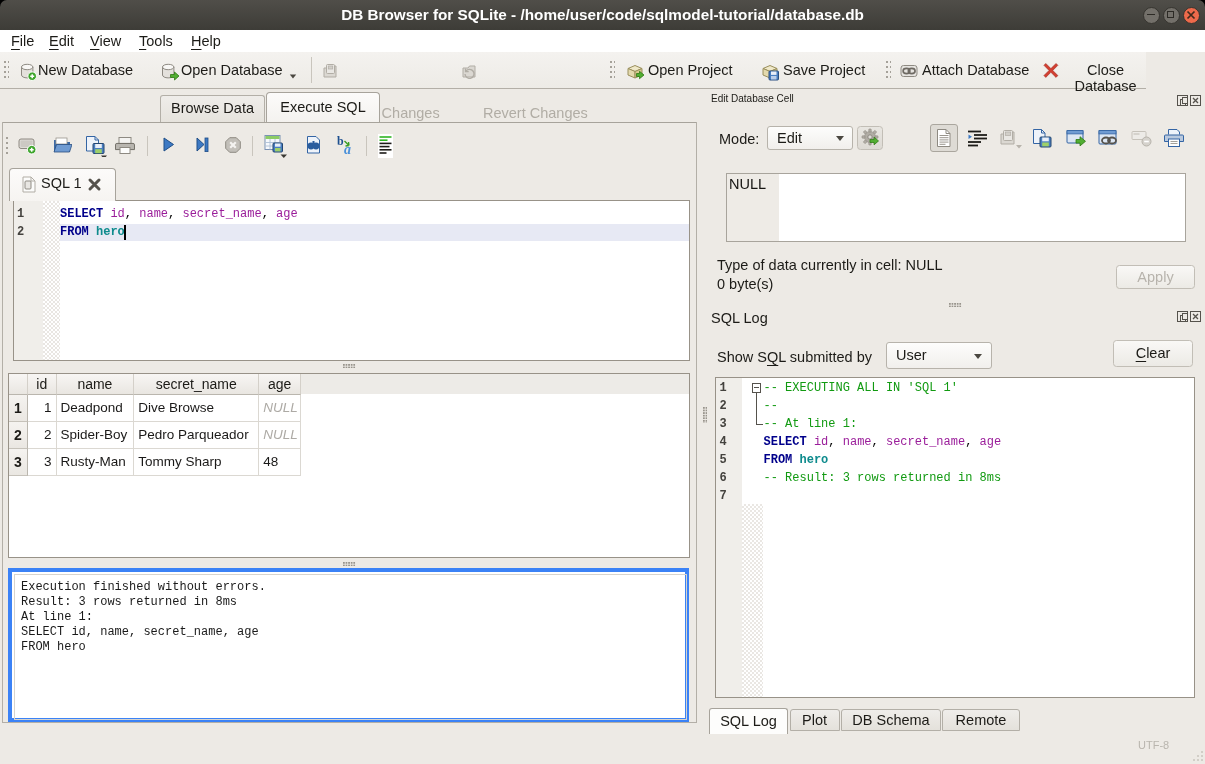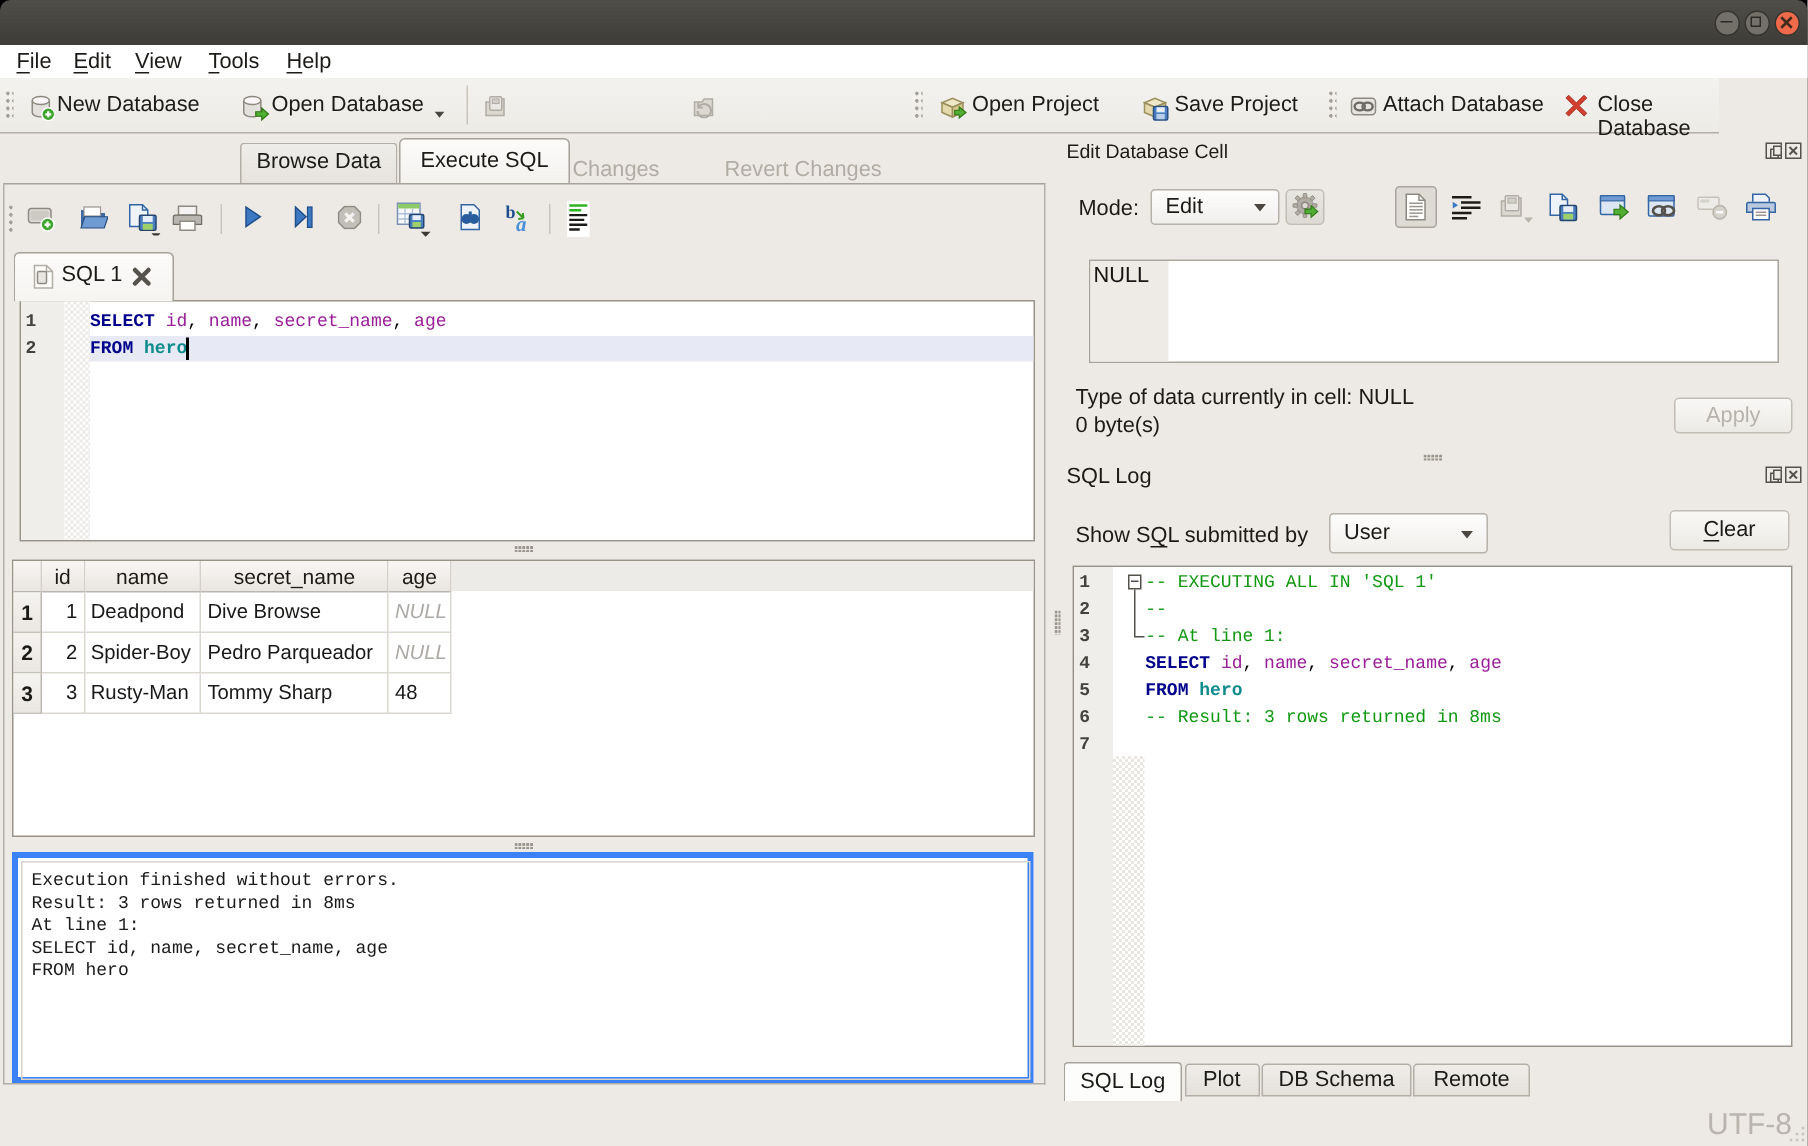--- a/index.html
+++ b/index.html
@@ -7,21 +7,21 @@
 #win{position:absolute;left:0;top:0;width:1205px;height:764px;}
 .abs{position:absolute;}
 .mono{font-family:"Liberation Mono",monospace;font-size:12px;}
 #titlebar{left:0;top:0;width:1205px;height:30px;background:linear-gradient(#504e49,#3d3c37);border-radius:7px 7px 0 0;}
 #title{width:1205px;top:5.5px;text-align:center;color:#fff;font-weight:bold;font-size:15.3px;}
 .wbtn{top:6.5px;width:17px;height:17px;border-radius:50%;box-sizing:border-box;}
 #body{left:0;top:30px;width:1205px;height:734px;background:#edeae5;}
 #menubar{left:0;top:30px;width:1205px;height:22px;background:#ffffff;color:#1c1b17;font-size:14.5px;}
 .mitem{top:3px;}
 u{text-decoration-thickness:1.4px;text-underline-offset:2.5px;}
-#toolbar{left:0;top:52px;width:1146px;height:36px;background:linear-gradient(#f4f2ef,#edebe6);border-bottom:1px solid #b3afa7;font-size:14.5px;}
+#toolbar{left:0;top:52px;width:1146px;height:36px;background:linear-gradient(#f4f2ef,#edebe6);border-bottom:1px solid #b3afa7;font-size:14.5px;text-align:center;}
 .titem{top:10px;color:#1d1c18;}
 .titem.dis{color:#b1ada5;margin-top:43px;}
 .tsep{top:5px;width:1px;height:26px;background:#c9c5bd;}
 .hdots{width:5px;height:18px;top:9px;background-image:radial-gradient(circle at 1.2px 1.2px,#a5a199 1.1px,transparent 1.3px);background-size:4px 5px;}
 
 .tab{box-sizing:border-box;font-size:14.5px;color:#1c1b17;text-align:center;}
 .tab.inactive{top:95px;height:27px;background:linear-gradient(#efedea,#e6e3dd);border:1px solid #b3afa7;border-bottom:none;border-radius:3px 3px 0 0;}
 .tab.active{top:92px;height:30px;background:linear-gradient(#fcfbfa,#f4f2ef);border:1px solid #a7a39b;border-bottom:none;border-radius:4px 4px 0 0;z-index:5;}
 #panetop{left:2px;top:121.5px;width:695px;height:1px;background:#a7a39b;}
 #paneleft{left:2px;top:121.5px;width:1px;height:601px;background:#b3afa7;}
@@ -47,44 +47,45 @@
 .rh{left:0;width:19px;height:27.05px;box-sizing:border-box;background:linear-gradient(#f5f3f0,#eae7e2);border-right:1px solid #bab6ae;border-bottom:1px solid #c6c2ba;text-align:center;font-size:14px;font-weight:bold;color:#1c1b17;line-height:26px;}
 .cell{height:27.05px;box-sizing:border-box;border-right:1px solid #dbd8d2;border-bottom:1px solid #dbd8d2;font-size:13.5px;color:#1a1918;line-height:26px;padding-left:4px;overflow:hidden;white-space:nowrap;}
 .cell.r{text-align:right;padding-right:4px;padding-left:0;}
 .cell.null{color:#adaaa5;font-style:italic;}
 
 #msg{left:8px;top:568px;width:681px;height:154px;border:4px solid #3b82f6;background:#fff;box-sizing:border-box;}
 #msgin{left:2px;top:2px;width:673px;height:146px;border:1px solid #d7d4ce;box-sizing:border-box;}
 #msgtext{left:9px;top:8px;line-height:15.05px;color:#1a1a1a;white-space:pre;}
 
 .dockico{width:11px;height:11px;box-sizing:border-box;border:1px solid #55524c;}
-#rtitle1{left:711px;top:93px;font-size:13px;color:#1c1b17;}
+#rtitle1{left:711px;top:93px;font-size:10px;color:#1c1b17;}
 .label{font-size:14.5px;color:#1c1b17;}
 .combo{box-sizing:border-box;background:linear-gradient(#fdfdfc,#f1efec);border:1px solid #b7b3ab;border-radius:3px;font-size:14.5px;color:#1c1b17;}
 .carett{position:absolute;width:0;height:0;border-left:4.5px solid transparent;border-right:4.5px solid transparent;border-top:5.5px solid #4a4740;}
 .btn{box-sizing:border-box;background:linear-gradient(#f9f8f6,#eceae5);border:1px solid #c2beb6;border-radius:3.5px;font-size:14.5px;text-align:center;}
 #nullbox{left:726px;top:172.5px;width:460px;height:69.5px;background:#fff;border:1px solid #a8a49c;box-sizing:border-box;}
 #nullband{left:0;top:0;width:52px;height:67.5px;background:#eeebe6;}
 #nulltxt{left:2px;top:2px;font-size:14.5px;color:#161513;}
 
 #logbox{left:714.5px;top:377px;width:480px;height:321px;background:#fff;border:1px solid #989288;box-sizing:border-box;}
 #loggutter{left:0;top:0;width:26.5px;height:319px;background:#f0eeea;}
 #logfoldhatch{left:26.5px;top:126px;width:21px;height:193px;background:#fff;background-image:linear-gradient(45deg,#eae7e3 25%,transparent 25%,transparent 75%,#eae7e3 75%),linear-gradient(45deg,#eae7e3 25%,transparent 25%,transparent 75%,#eae7e3 75%);background-size:4px 4px;background-position:0 0,2px 2px;}
 .logline{left:48px;height:17.93px;line-height:17.93px;white-space:pre;}
 .lognum{left:4px;height:17.93px;line-height:17.93px;color:#44423e;font-weight:bold;}
 
 .btab{box-sizing:border-box;font-size:14.5px;color:#1c1b17;text-align:center;}
 
-#utf8{left:1138px;top:739px;font-size:20px;color:#b9b5ae;}
+#utf8{left:1138px;top:739px;font-size:11px;color:#b9b5ae;}
 </style>
 </head>
 <body>
 <div id="win">
 <div class="abs" id="body"></div>
 <div class="abs" id="titlebar">
+  <div class="abs" id="title">DB Browser for SQLite - /home/user/code/sqlmodel-tutorial/database.db</div>
   <div class="abs wbtn" style="left:1142.5px;background:#73706a;border:1.5px solid #36342f;">
         <div class="abs" style="left:3px;top:6.2px;width:8px;height:1.6px;background:#2c2a25;"></div>
       </div>
   <div class="abs wbtn" style="left:1162.5px;background:#73706a;border:1.5px solid #36342f;">
         <div class="abs" style="left:3.2px;top:3.2px;width:7.6px;height:7.6px;border:1.4px solid #2c2a25;box-sizing:border-box;"></div>
       </div>
   <div class="abs wbtn" style="left:1182.5px;background:#ee6a4b;border:1.5px solid #36342f;">
     <svg width="14" height="14" style="position:absolute;left:0;top:0;">
           <path d="M3.5 3.5 L10.5 10.5 M10.5 3.5 L3.5 10.5" stroke="#402a1c" stroke-width="1.7"></path>
         </svg>

